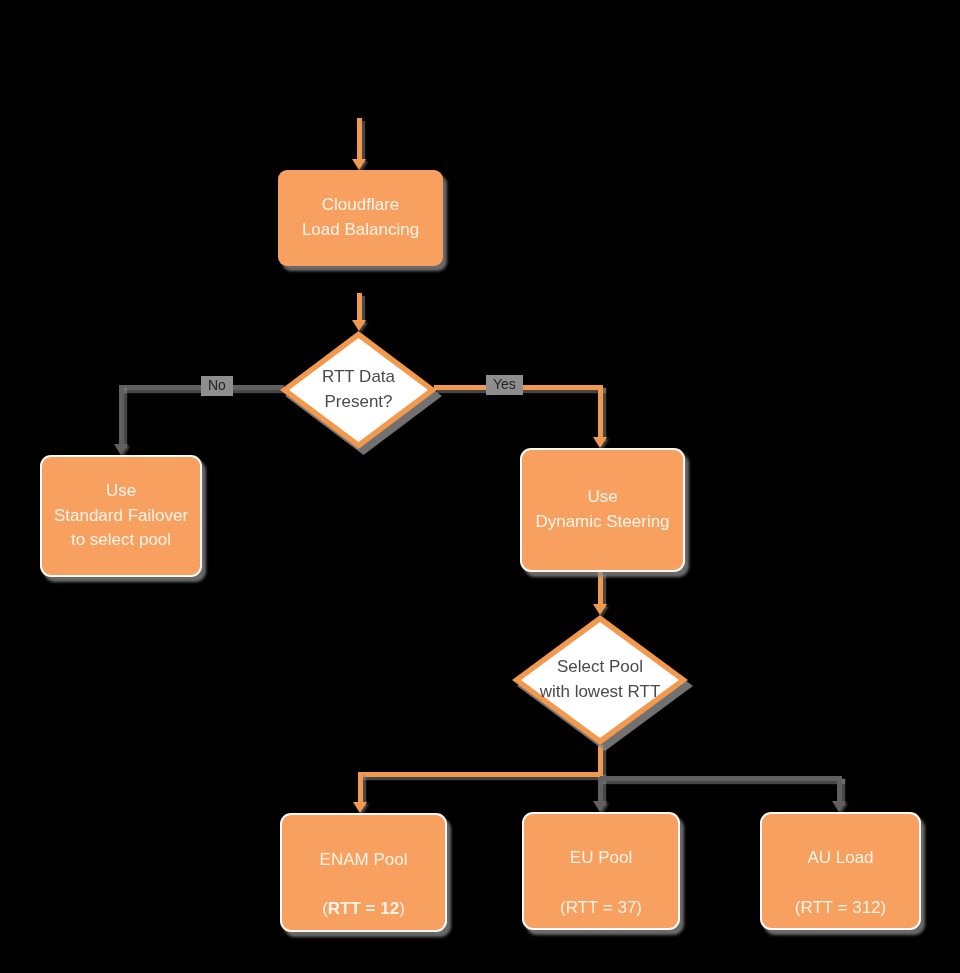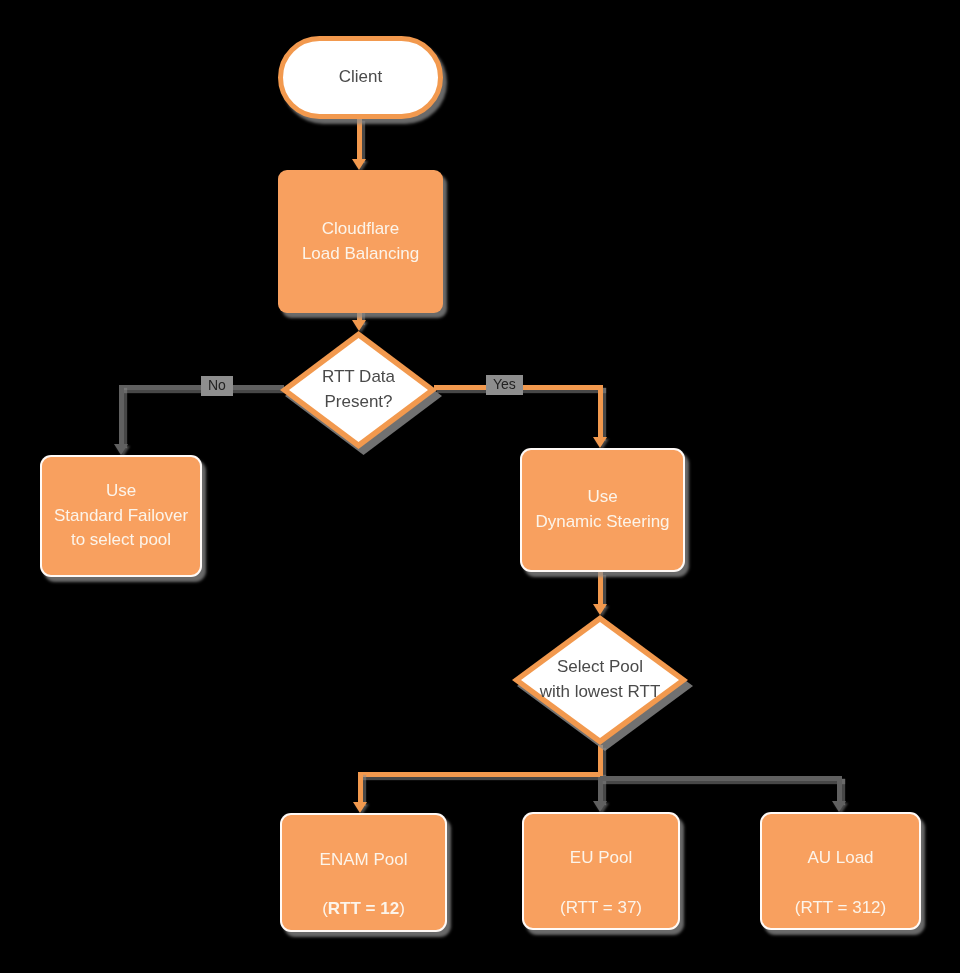--- a/index.html
+++ b/index.html
@@ -103,25 +103,22 @@
   <div class="line orange v" style="left:358px; top:772px; height:31px;"></div>
   <div class="arrow-down" style="left:353px; top:802px;"></div>
 
   <div class="line gray v" style="left:598px; top:777px; height:25px;"></div>
   <div class="arrow-down gray" style="left:593px; top:801px;"></div>
 
   <div class="line gray h" style="left:600px; top:776px; width:242px;"></div>
   <div class="line gray v" style="left:837px; top:776px; height:26px;"></div>
   <div class="arrow-down gray" style="left:832px; top:801px;"></div>
 
-  <div class="node pill" style="left:278px; top:36px; width:165px; height:83px;">
-    <span>Client</span>
-  </div>
 
-  <div class="node box" style="left:278px; top:170px; width:165px; height:143px;">
+  <div class="node box" style="left:278px; top:170px; width:165px; height:96px;">
     <span>Cloudflare
 Load Balancing</span>
   </div>
 
   <div class="diamond" style="left:280px; top:331px; width:157px; height:118px;">
     <div class="layer d-shadow"></div>
     <div class="layer d-border"></div>
     <div class="layer d-fill"></div>
     <div class="d-label">RTT Data
 Present?</div>

